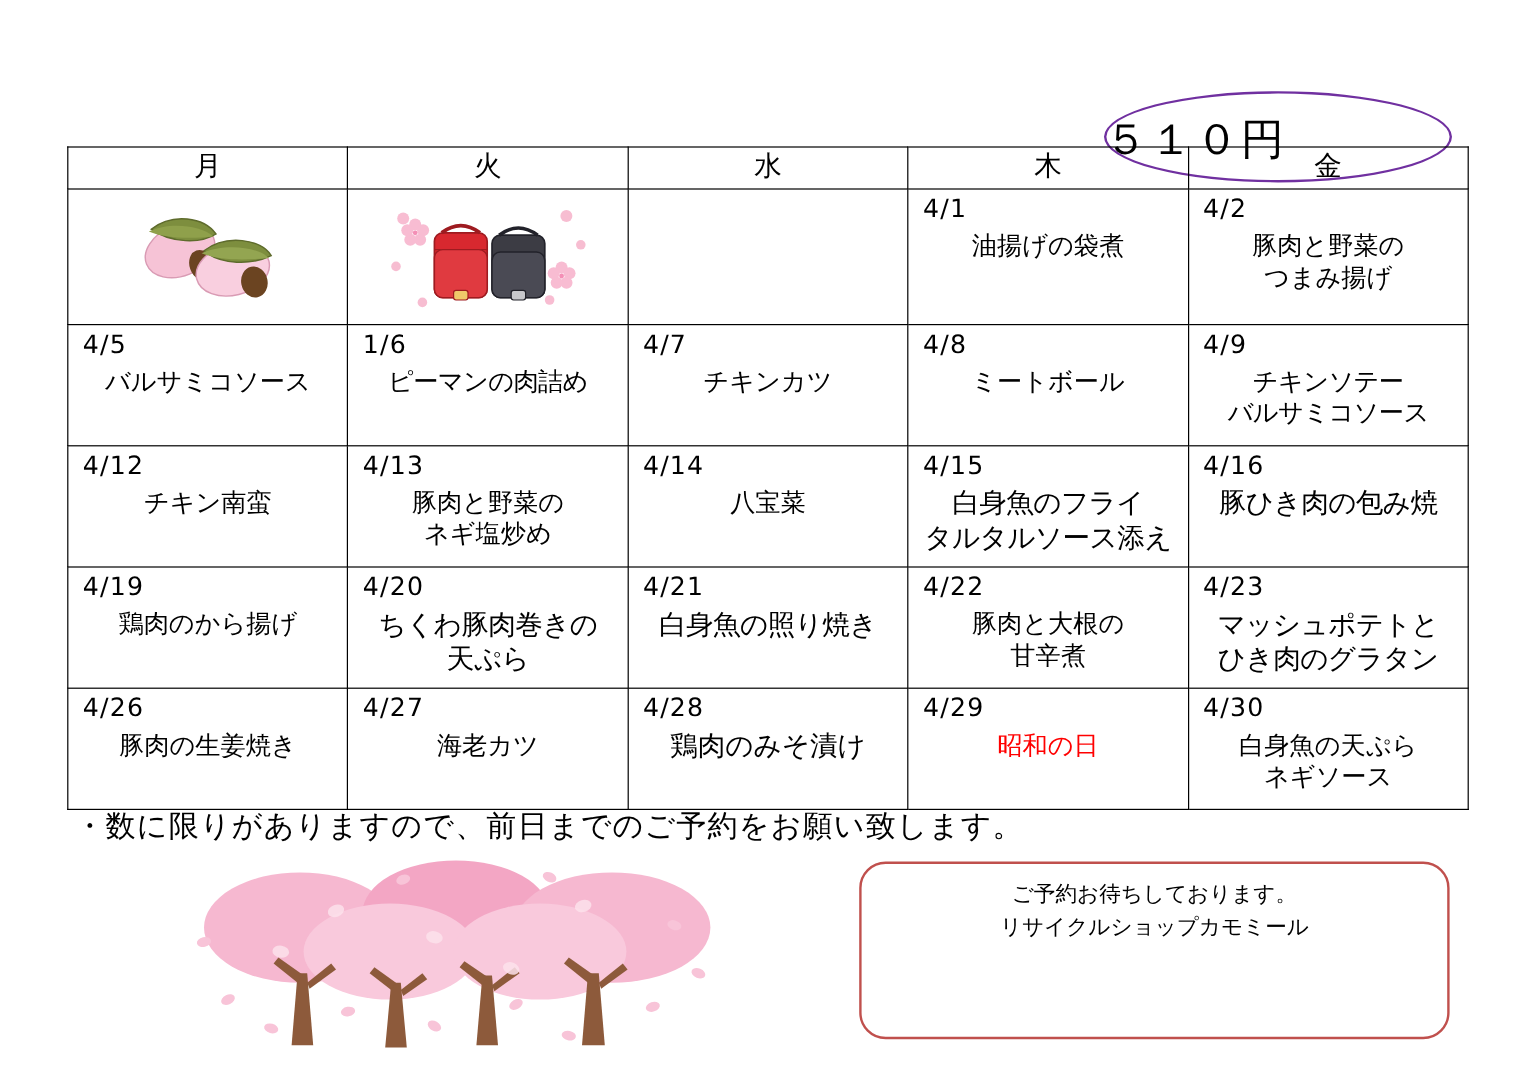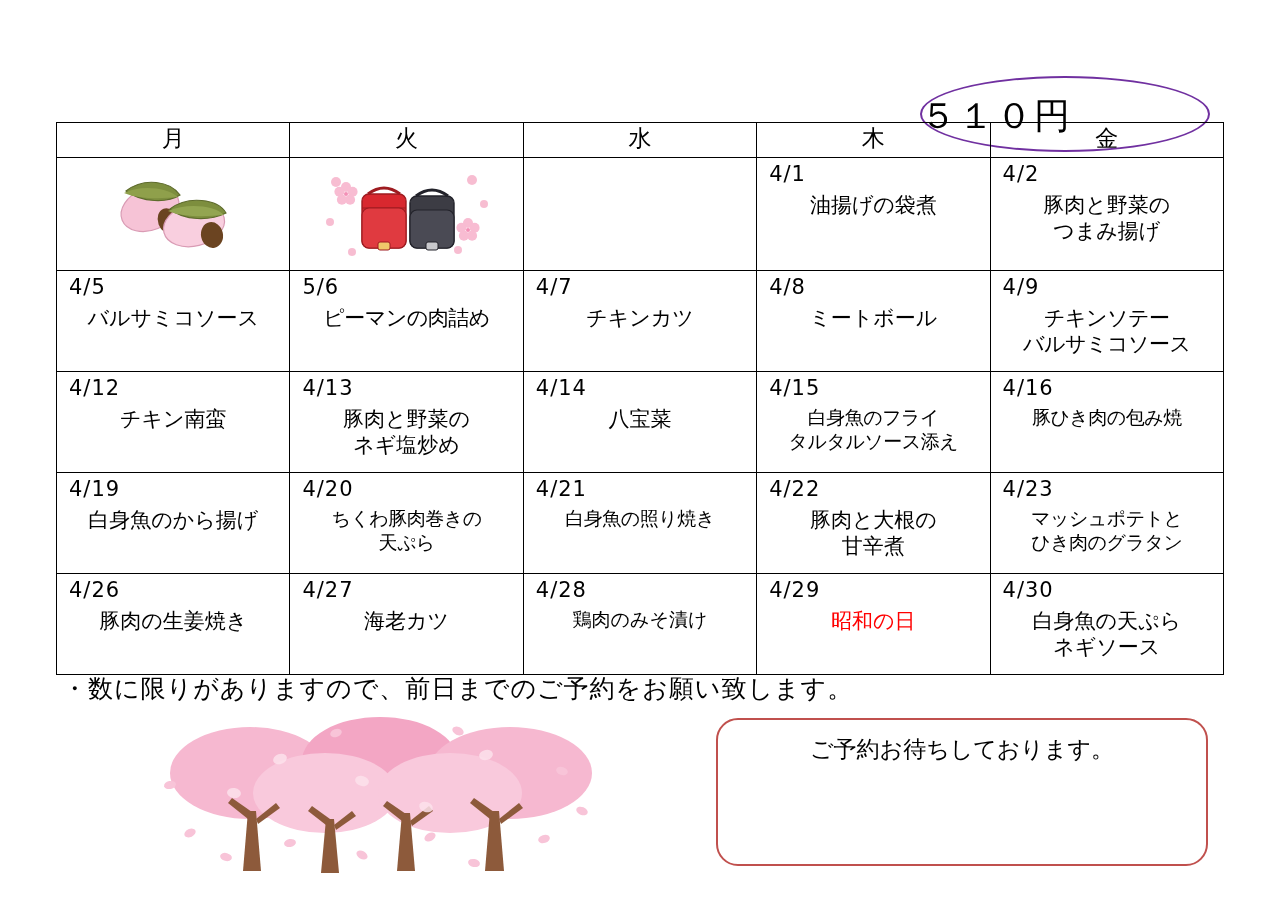--- a/index.html
+++ b/index.html
@@ -90,21 +90,21 @@
     display: block;
   }
   .menu {
     display: block;
     text-align: center;
     font-size: 21px;
     line-height: 1.25;
     padding: 6px 6px 0 6px;
     font-family: "DejaVu Sans", sans-serif;
   }
-  .menu.small { font-size: 19px; }
+  .menu.small { font-size: 23px; }
   .menu.holiday { color: #ff0000; }
   .menu.tight { letter-spacing: -0.5px; }
 
   
   .illus-cell { position: relative; }
 
   
   .chimaki {
     position: absolute;
     left: 50%;
@@ -143,21 +143,21 @@
     border: 2px solid #c0504d;
     border-radius: 22px;
     box-sizing: border-box;
   }
   .contact-lines {
     position: absolute;
     left: 716px;
     top: 732px;
     width: 492px;
     text-align: center;
-    font-size: 23px;
+    font-size: 18px;
     line-height: 1.5;
     font-family: "DejaVu Sans", sans-serif;
   }
 
   
   .sakura {
     position: absolute;
     left: 130px;
     top: 715px;
     width: 560px;
@@ -255,21 +255,21 @@
         <span class="menu">豚肉と野菜の<br>つまみ揚げ</span>
       </td>
     </tr>
 
     <tr>
       <td class="cell">
         <span class="date">4/5</span>
         <span class="menu">バルサミコソース</span>
       </td>
       <td class="cell">
-        <span class="date">5/6</span>
+        <span class="date">1/6</span>
         <span class="menu tight">ピーマンの肉詰め</span>
       </td>
       <td class="cell">
         <span class="date">4/7</span>
         <span class="menu">チキンカツ</span>
       </td>
       <td class="cell">
         <span class="date">4/8</span>
         <span class="menu">ミートボール</span>
       </td>
@@ -298,21 +298,21 @@
       </td>
       <td class="cell">
         <span class="date">4/16</span>
         <span class="menu small tight">豚ひき肉の包み焼</span>
       </td>
     </tr>
 
     <tr>
       <td class="cell">
         <span class="date">4/19</span>
-        <span class="menu">白身魚のから揚げ</span>
+        <span class="menu">鶏肉のから揚げ</span>
       </td>
       <td class="cell">
         <span class="date">4/20</span>
         <span class="menu small tight">ちくわ豚肉巻きの<br>天ぷら</span>
       </td>
       <td class="cell">
         <span class="date">4/21</span>
         <span class="menu small tight">白身魚の照り焼き</span>
       </td>
       <td class="cell">
@@ -397,13 +397,14 @@
       <ellipse cx="356" cy="40" rx="7" ry="5" transform="rotate(-15 356 40)"></ellipse>
       <ellipse cx="296" cy="92" rx="7" ry="5" transform="rotate(20 296 92)"></ellipse>
       <ellipse cx="104" cy="78" rx="7" ry="5" transform="rotate(8 104 78)"></ellipse>
     </g>
   </g>
 </svg>
 
 <div class="contact-box"></div>
 <div class="contact-lines">
   <div>ご予約お待ちしております。</div>
+  <div>リサイクルショップカモミール</div>
 </div>
 
 </body></html>

